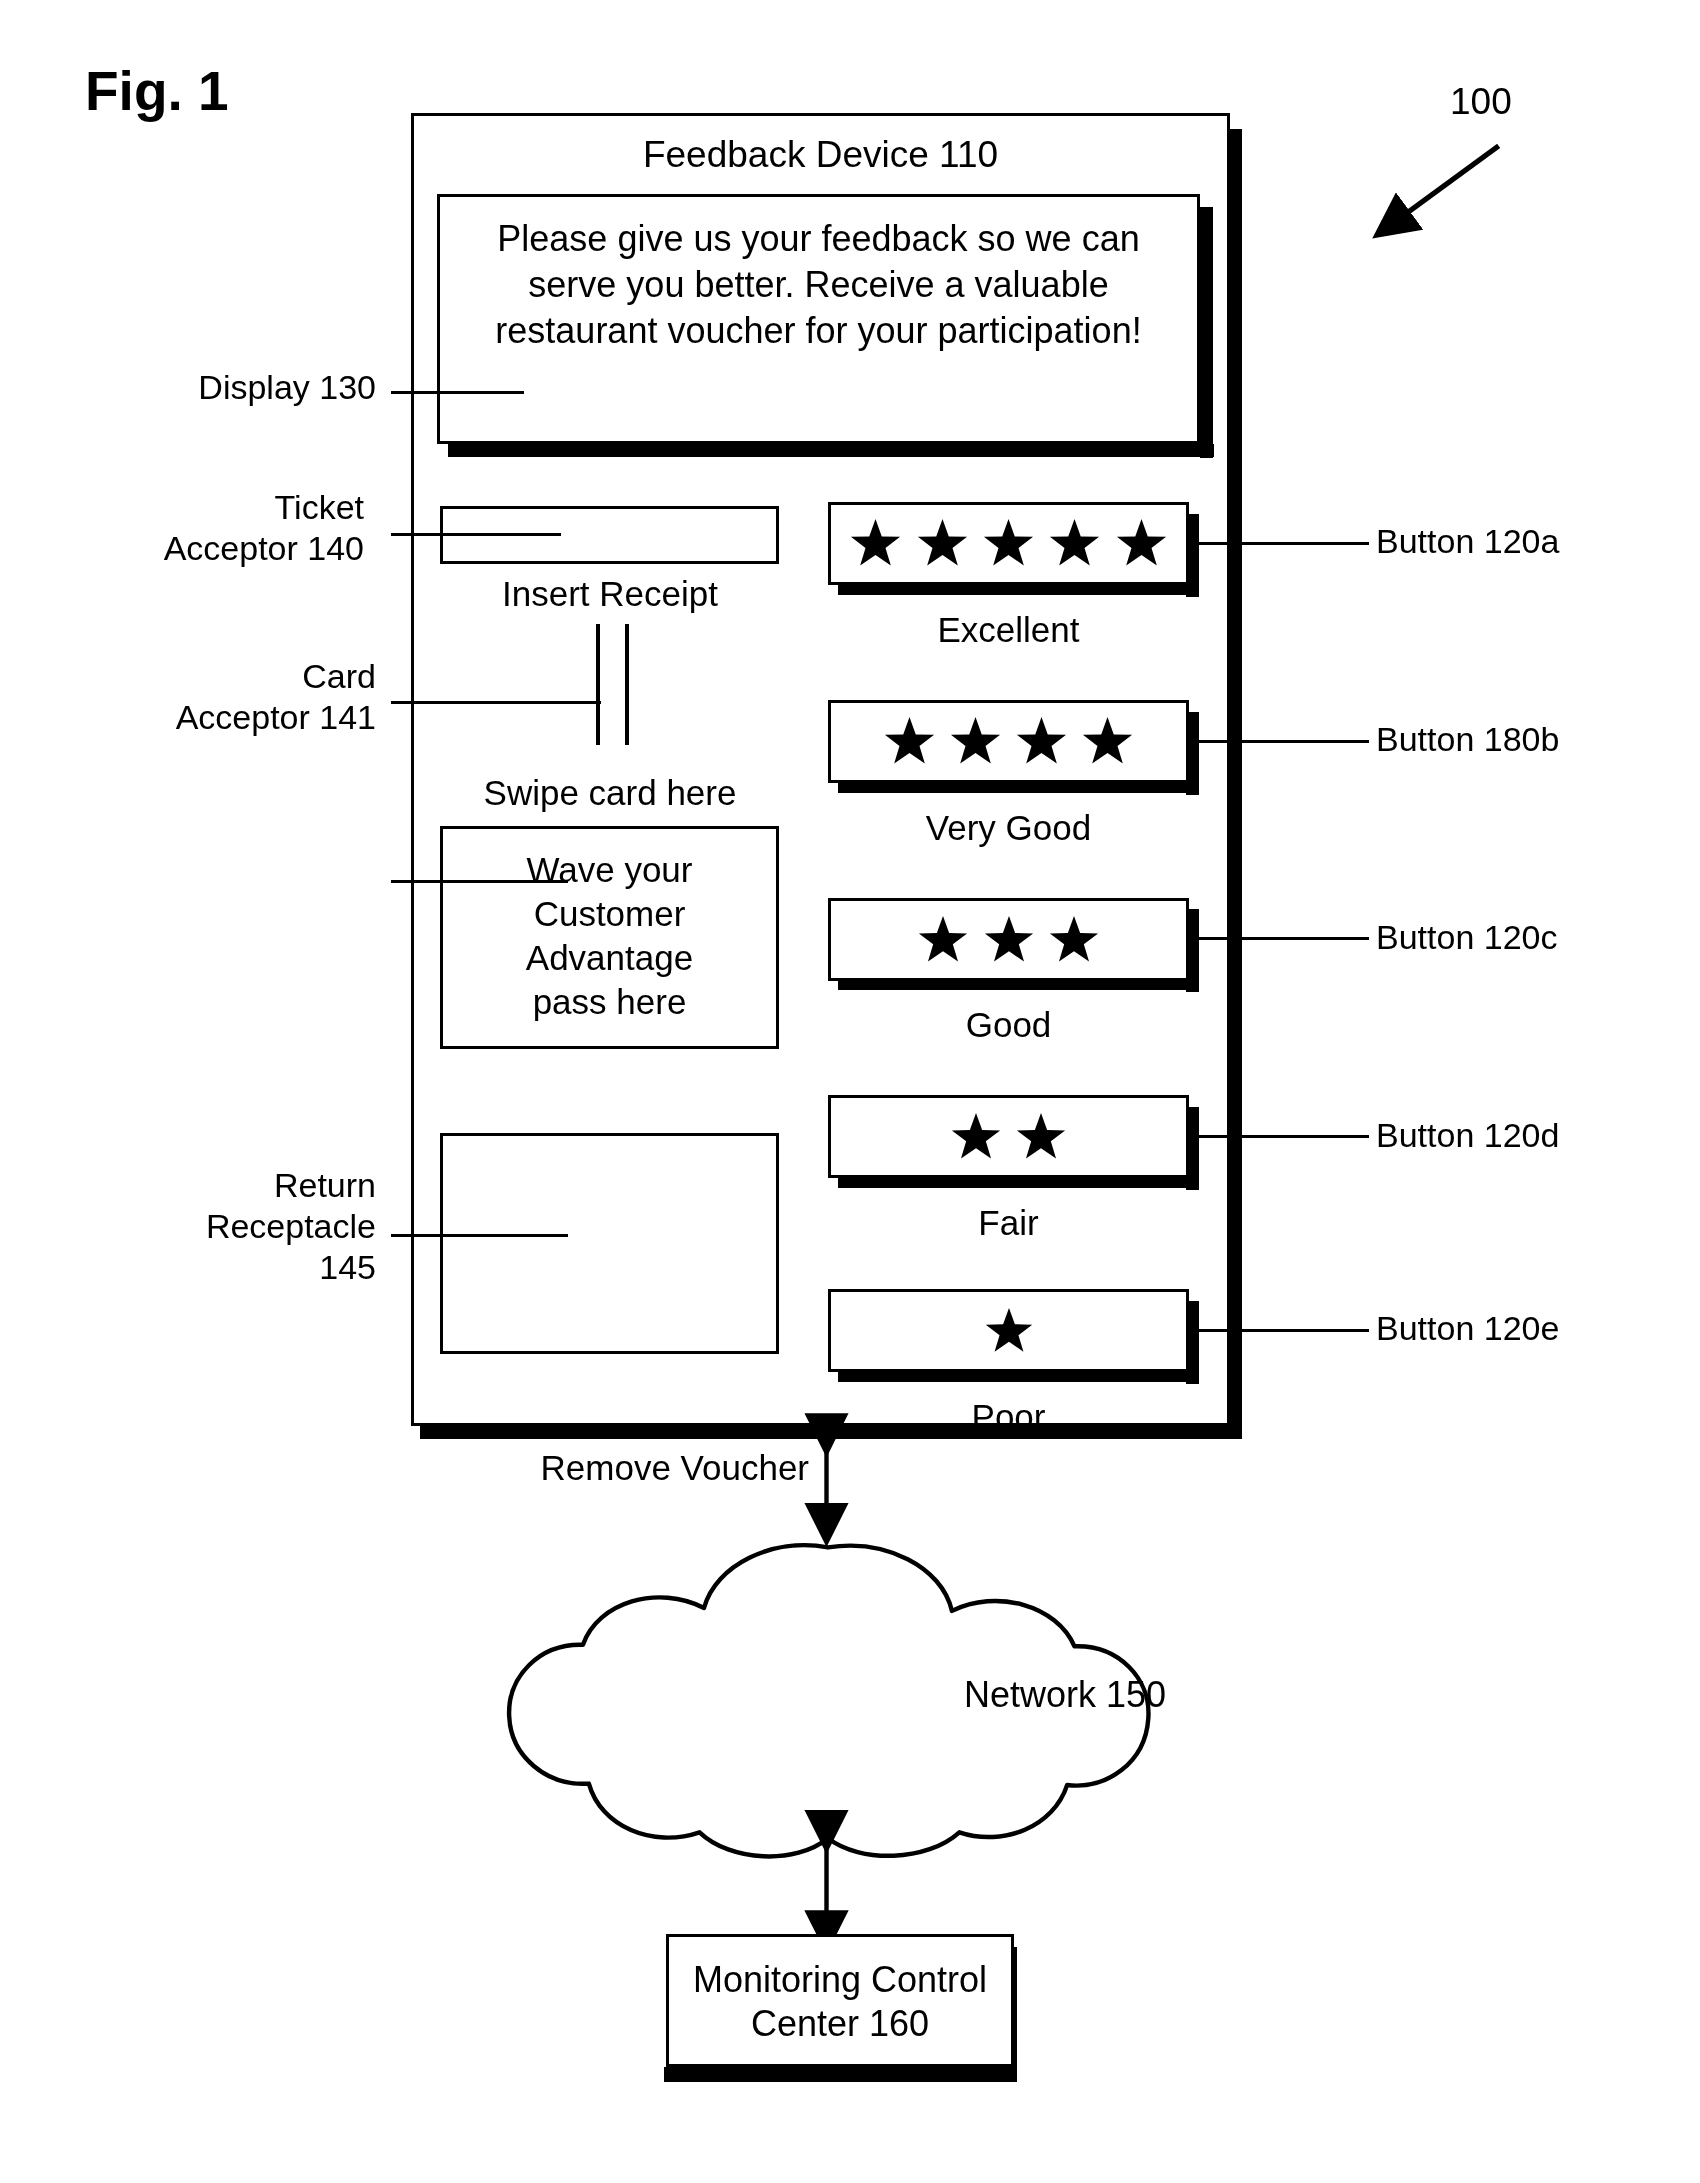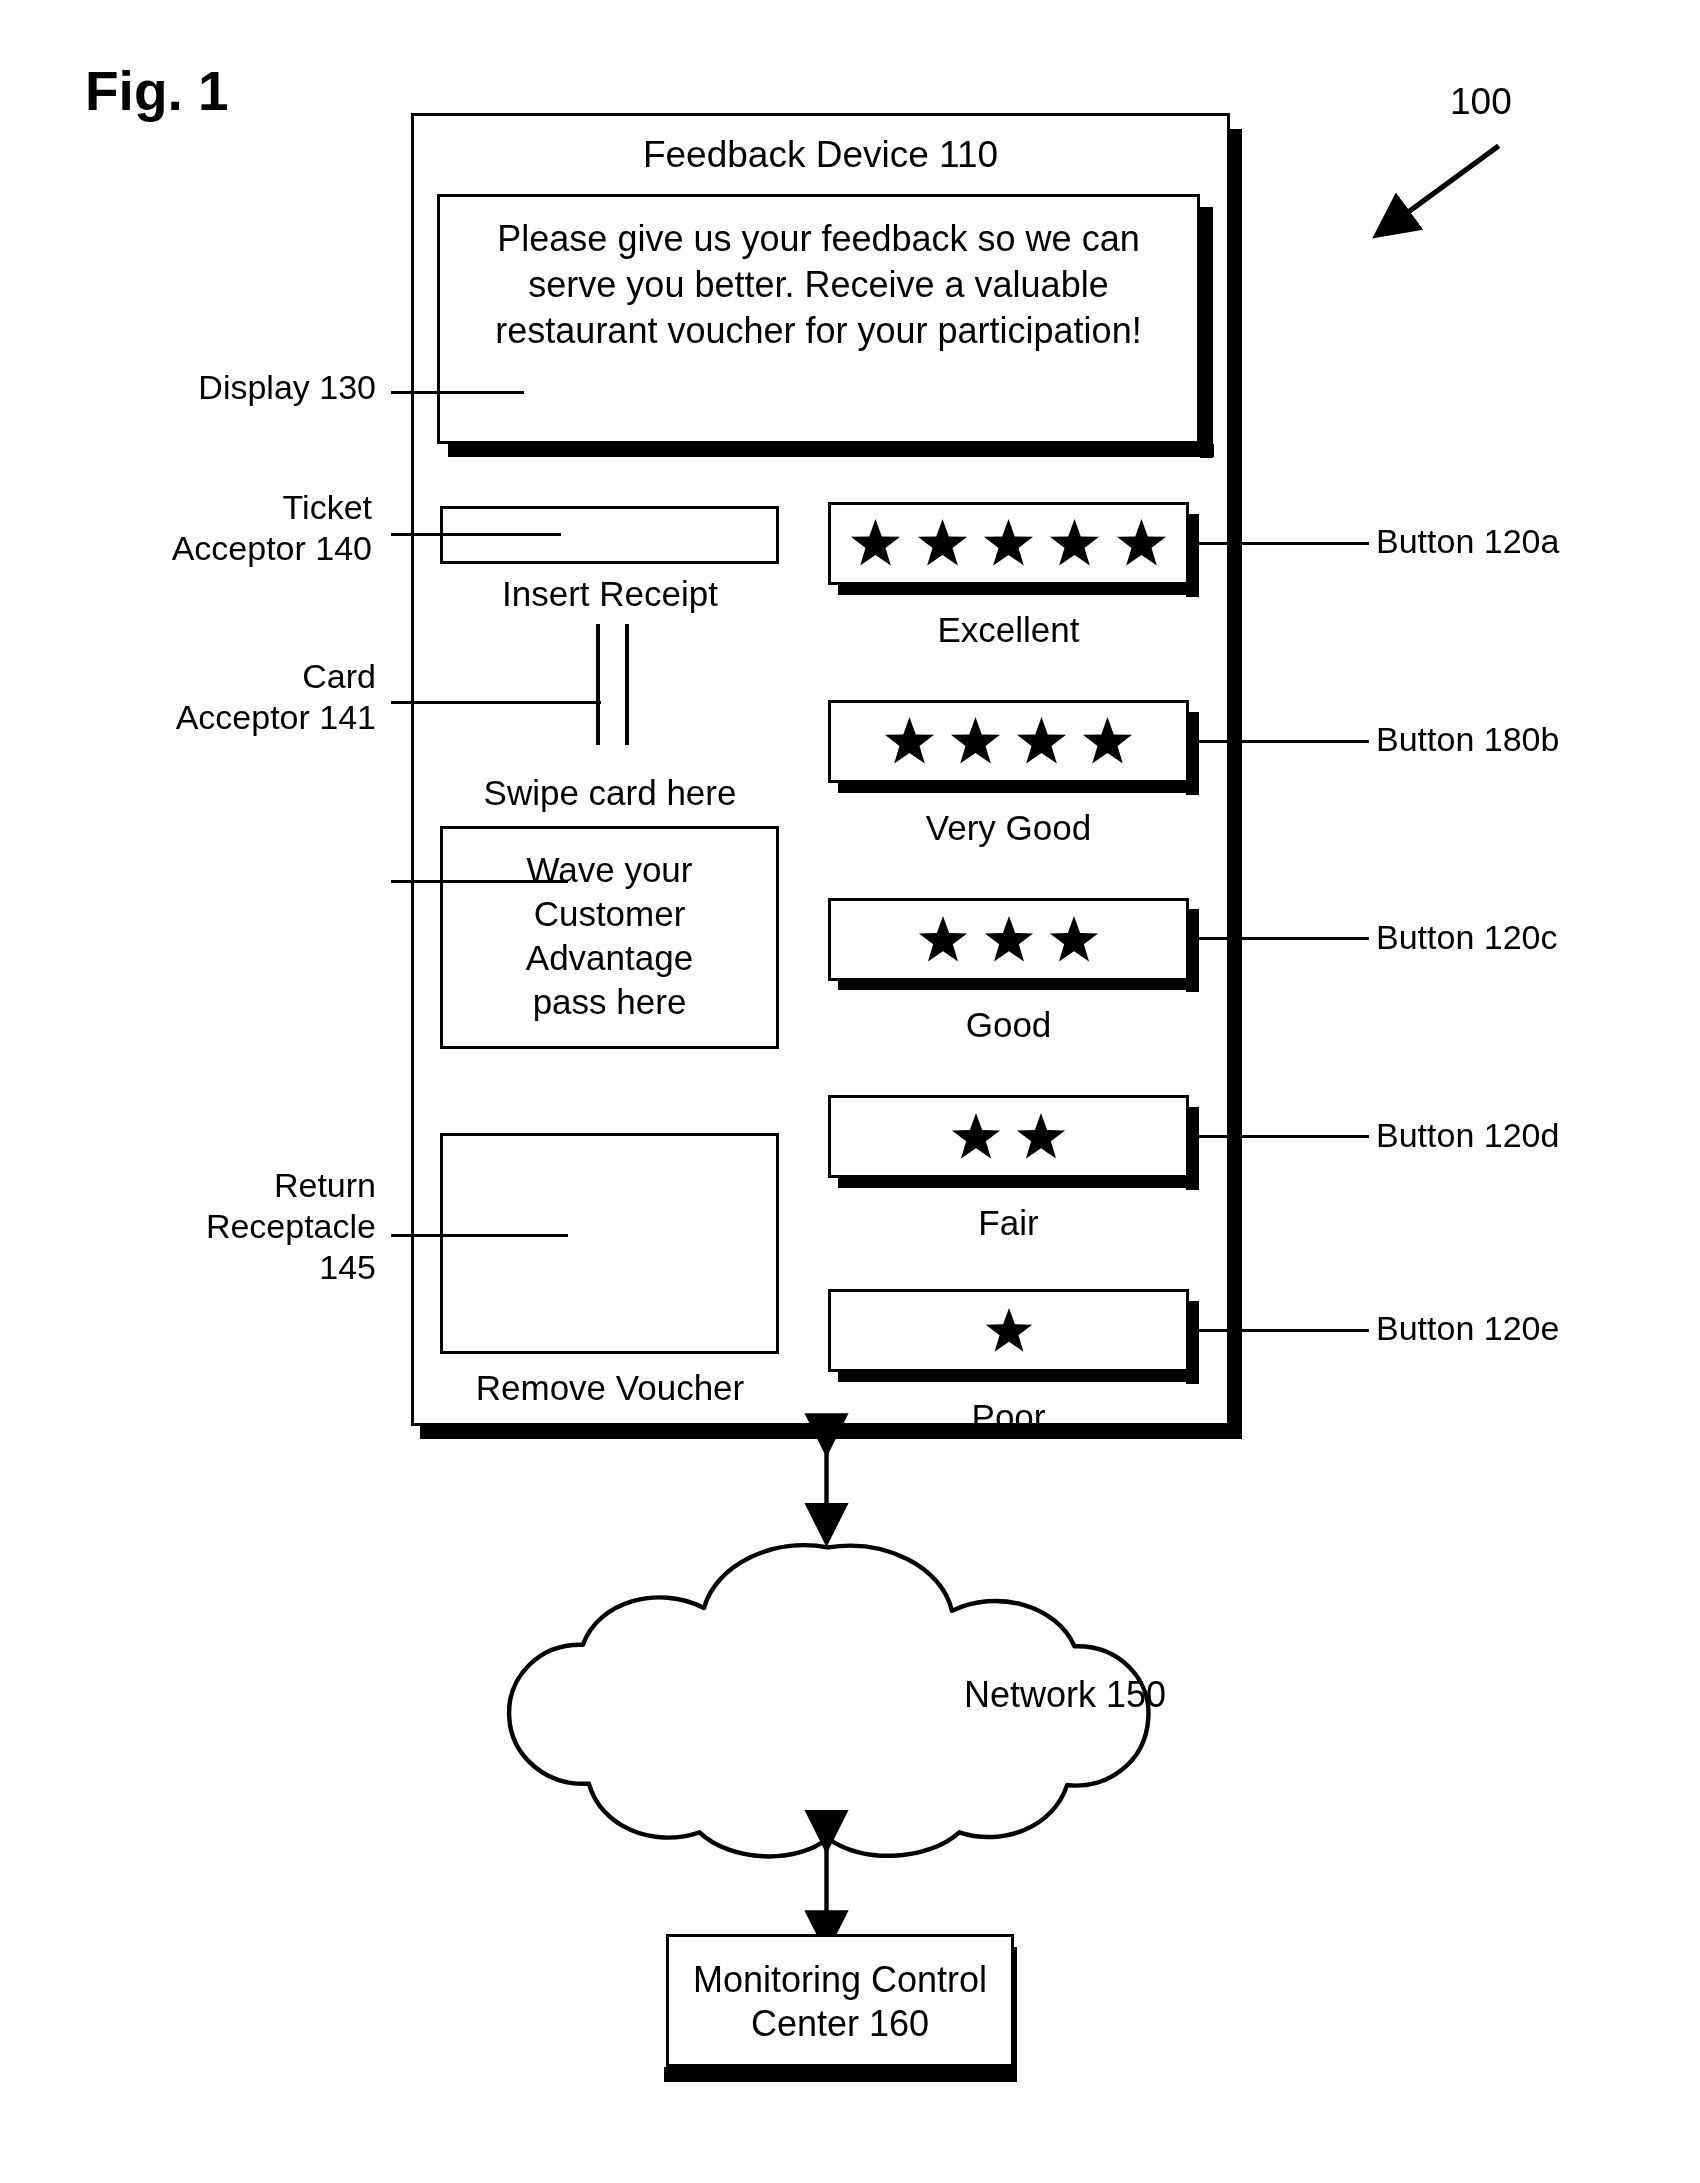--- a/index.html
+++ b/index.html
@@ -60,41 +60,41 @@
   <div class="abs shadow" style="left:448px;top:444px;width:766px;height:13.3px;"></div>
   <div class="abs box" style="left:437px;top:194px;width:763px;height:250px;">
     <div class="dsptext" style="padding:19px 17.7px 0 17.7px;">Please give us your feedback so we can serve you better. Receive a valuable restaurant voucher for your participation!</div>
   </div>
 
   <div class="abs lbl" style="left:44px;top:367px;width:332px;">Display 130</div>
   <div class="abs hline" style="left:391px;top:391px;width:133px;"></div>
 
   <div class="abs box" style="left:440px;top:506px;width:339px;height:58px;"></div>
   <div class="abs slotcap" style="left:411px;top:574px;width:398px;">Insert Receipt</div>
-  <div class="abs lbl" style="left:40px;top:487px;width:332px;">Ticket
+  <div class="abs lbl" style="left:32px;top:487px;width:332px;">Ticket
 Acceptor 140</div>
   <div class="abs hline" style="left:391px;top:533px;width:170px;"></div>
 
   <div class="abs vline" style="left:596px;top:624px;width:4.4px;height:121px;"></div>
   <div class="abs vline" style="left:625px;top:624px;width:4.4px;height:121px;"></div>
   <div class="abs slotcap" style="left:411px;top:773px;width:398px;">Swipe card here</div>
   <div class="abs lbl" style="left:44px;top:656px;width:332px;">Card
 Acceptor 141</div>
   <div class="abs hline" style="left:391px;top:701px;width:210px;"></div>
 
   <div class="abs box" style="left:440px;top:826px;width:339px;height:223px;">
     <div class="rfidtext" style="padding:19px 13.3px 0 13.3px;white-space:pre-line;">Wave your
 Customer
 Advantage
 pass here</div>
   </div>
   <div class="abs hline" style="left:391px;top:880px;width:177px;"></div>
 
   <div class="abs box" style="left:440px;top:1133px;width:339px;height:221px;"></div>
-  <div class="abs slotcap" style="left:411px;top:1368px;width:398px;">Remove Voucher</div>
+  <div class="abs slotcap" style="left:411px;top:1448px;width:398px;text-align:right;">Remove Voucher</div>
   <div class="abs lbl" style="left:44px;top:1165px;width:332px;">Return
 Receptacle
 145</div>
   <div class="abs hline" style="left:391px;top:1234px;width:177px;"></div>
 
   <div id="buttons-layer">
       <div class="abs shadow" style="left: 1186px; top: 514px; width: 13.3px; height: 83px;"></div>
       <div class="abs shadow" style="left: 838px; top: 582px; width: 361px; height: 13.3px;"></div>
       <div class="abs box" style="left: 828px; top: 502px; width: 361px; height: 83px;">
         <div class="starrow">

